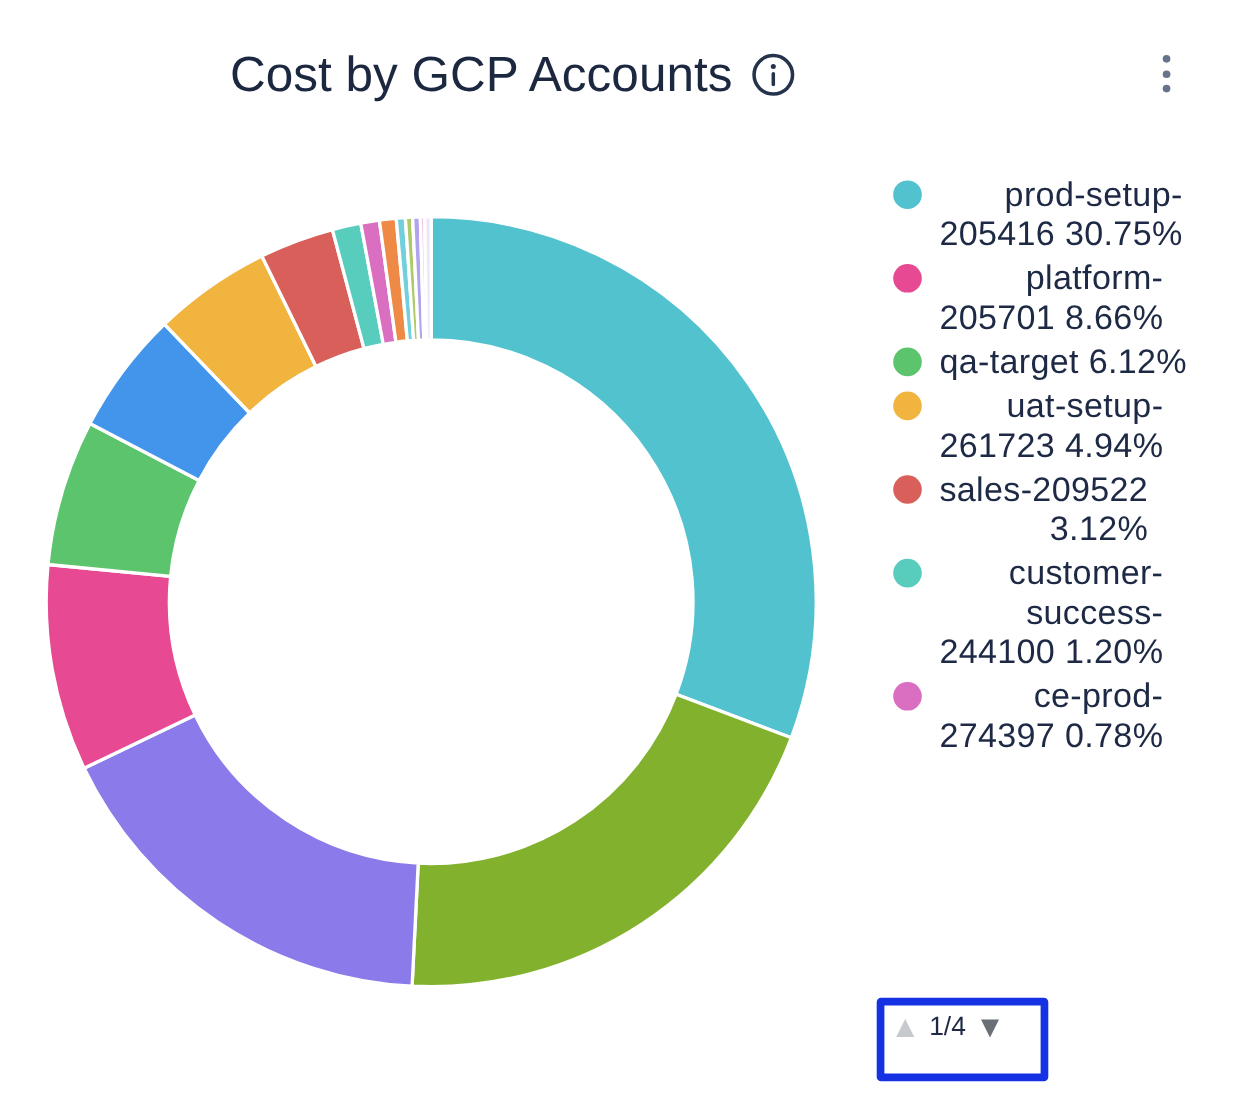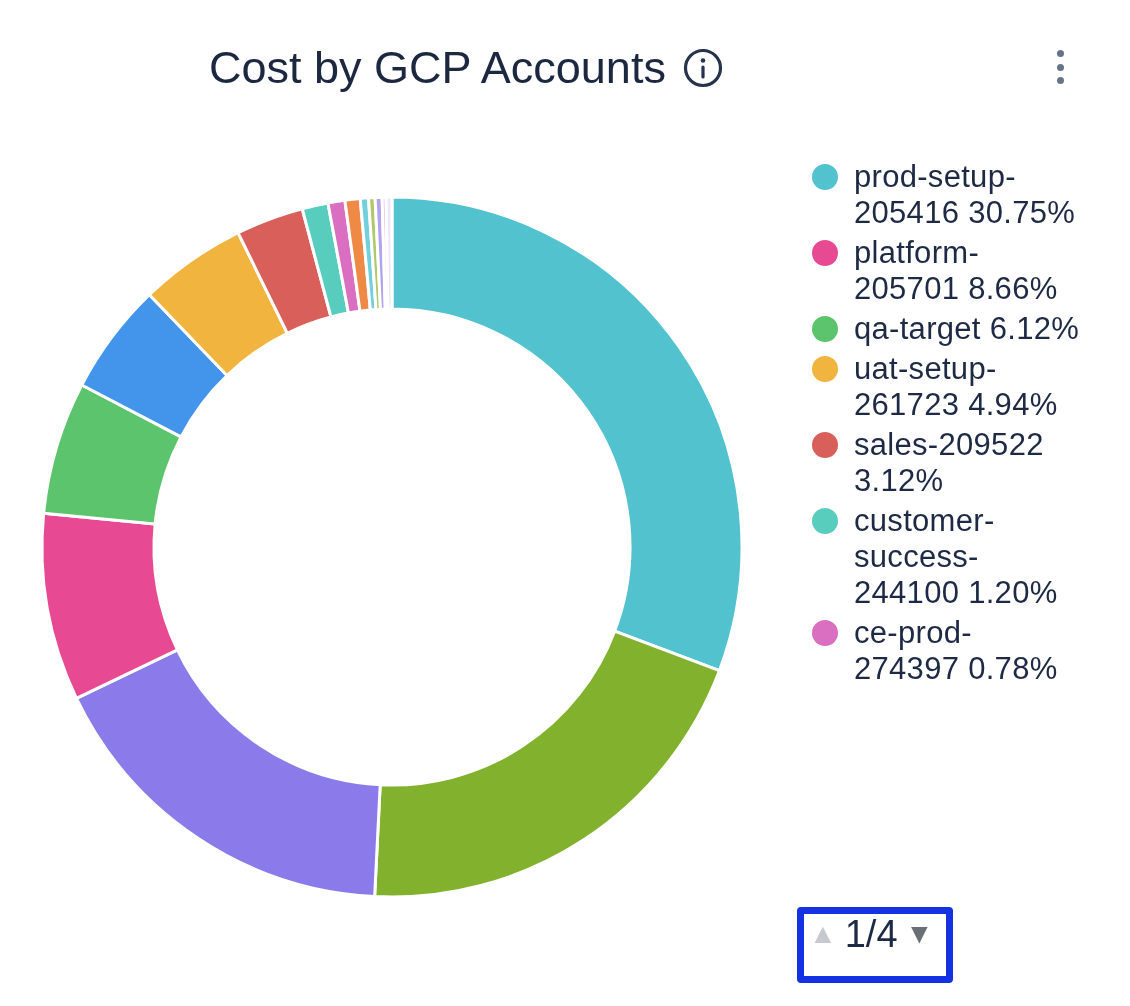--- a/index.html
+++ b/index.html
@@ -29,21 +29,21 @@
   }
   .kebab i { width:7px; height:7px; border-radius:50%; background:#66738a; }
   
   .donut-svg { position:absolute; left:12px; top:167px; }
   .donut-svg path { stroke:#ffffff; stroke-width:3; stroke-linejoin:round; }
   
   .legend {
     position:absolute; left:798px; top:159px;
     width:332px; height:751px;
     overflow:hidden;
-    display:flex; flex-direction:column; gap:4px;
+    display:flex; flex-direction:column; gap:4px;text-align:right;
   }
   .legend-item {
     display:flex; align-items:flex-start;
     padding-left:14px; cursor:pointer;
   }
   .legend-item .dot {
     flex:0 0 26px; width:26px; height:26px; border-radius:50%;
     margin-top:5px; margin-right:16px;
   }
   .legend-item .ltext {
@@ -56,21 +56,21 @@
     width:156px; height:76px;
     background:#ffffff;
     border:7px solid #1432e4; border-radius:4px;
     z-index:5;
     display:flex; align-items:flex-start; gap:8px;
     padding:2px 5px;
   }
   .pager .tri { font-size:28px; line-height:36px; cursor:pointer; user-select:none; }
   .pager .tri.up { color:#c6c9cd; }
   .pager .tri.down { color:#6a6f76; }
-  .pager .pg { font-size:38px; line-height:36px; color:#1e2a45; }
+  .pager .pg { font-size:24px; line-height:36px; color:#1e2a45; }
 </style>
 </head>
 <body>
 
 <div class="canvas">
 
   <div class="title-row">
     <h1>Cost by GCP Accounts</h1>
     <span class="info-ic">
       <svg width="42" height="42" viewBox="0 0 42 42">

